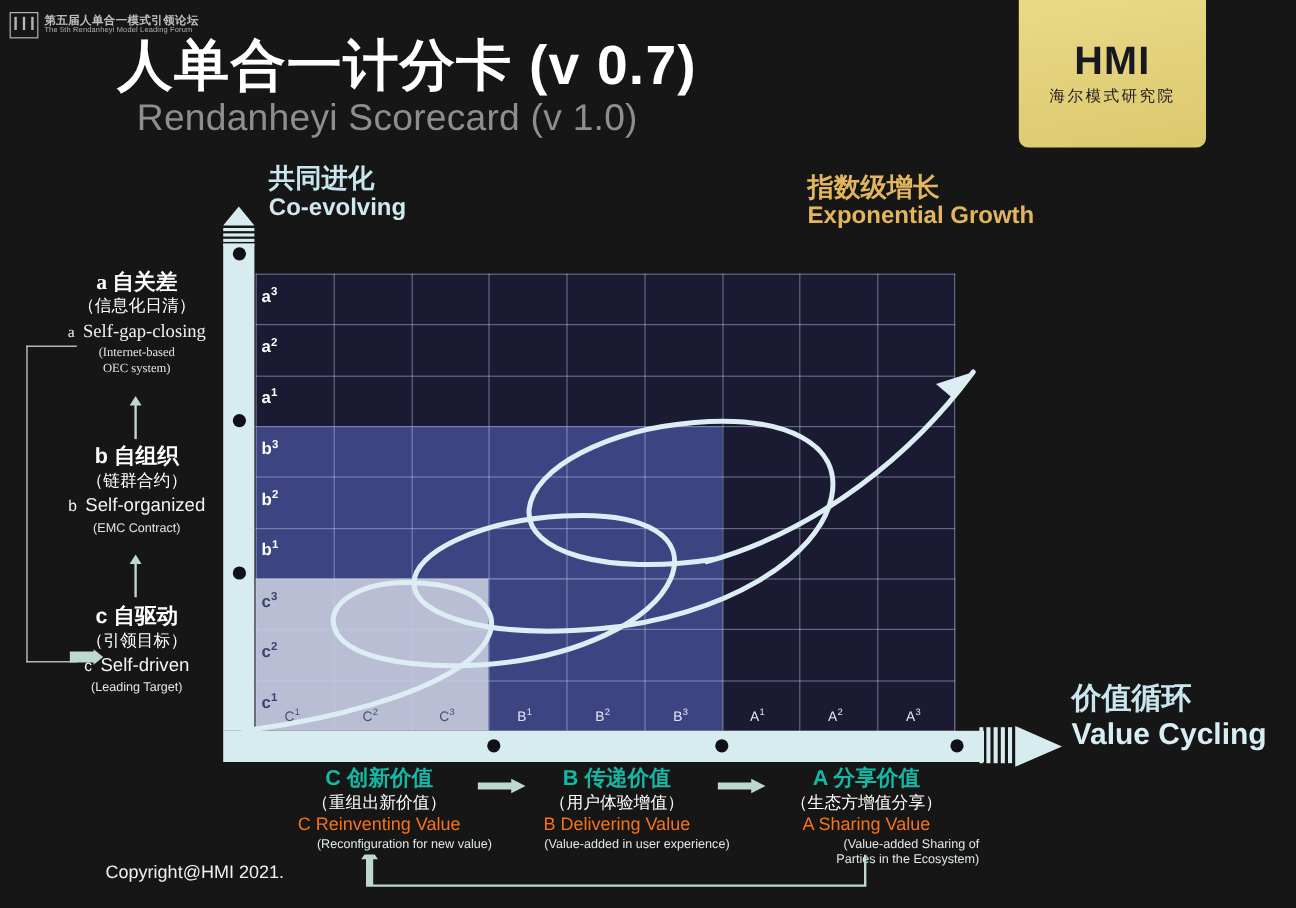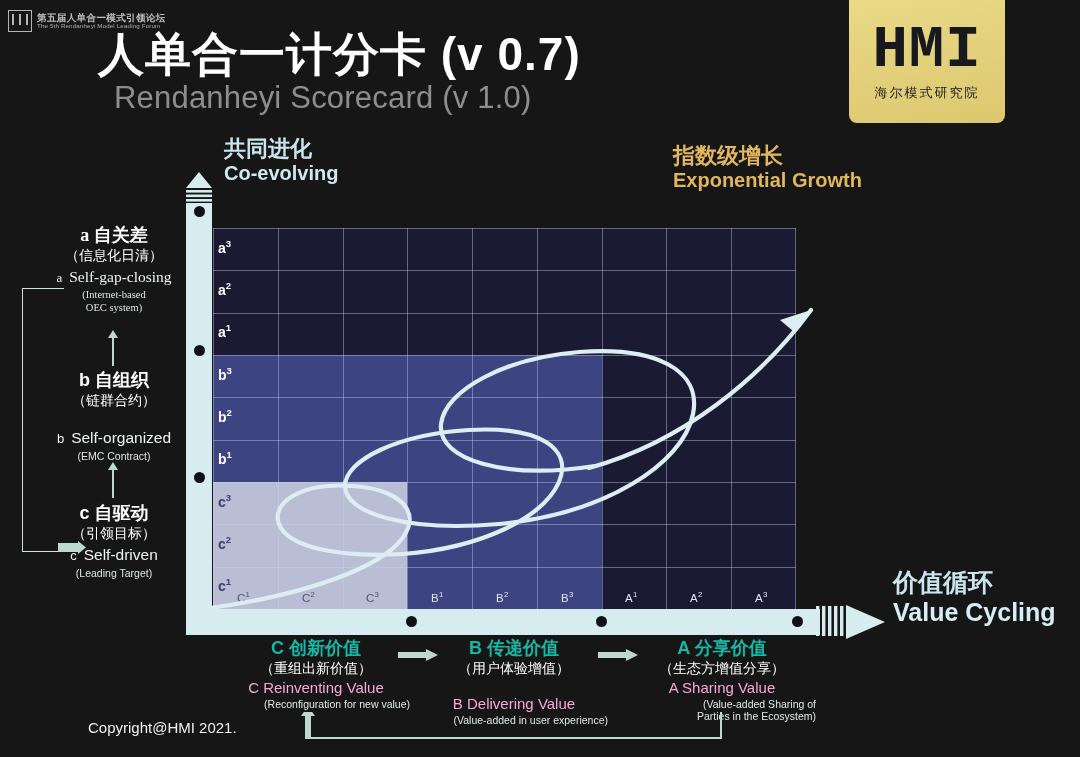--- a/index.html
+++ b/index.html
@@ -38,21 +38,21 @@
     font-size: 31px; font-weight: 400; color: #8e8e8e; letter-spacing: .2px; white-space: nowrap; margin-left: 16px;
   }
 
   
   .hmi-badge {
     position: absolute; left: 849px; top: 0px; width: 156px; height: 123px;
     background: linear-gradient(170deg,#eada86 0%, #e3d17c 45%, #dcc86e 100%);
     border-radius: 0 0 8px 8px;
     display: flex; flex-direction: column; align-items: center; justify-content: center; gap: 4px;
   }
-  .hmi-main { font-family: Liberation Mono, monospace; font-size: 59px; font-weight: 700; color: #18181f; letter-spacing: 1px; line-height: 1; }
+  .hmi-main { font-family: Liberation Sans, sans-serif; font-size: 33px; font-weight: 700; color: #18181f; letter-spacing: 1px; line-height: 1; }
   .hmi-sub { font-family: "Liberation Serif","DejaVu Serif", serif; font-size: 13px; color: #1a1a22; letter-spacing: 2px; }
 
   
   .cap { position: absolute; line-height: 1.18; white-space: nowrap; }
   .cap .cn { font-size: 22px; font-weight: 700; display: block; }
   .cap .en { font-size: 20px; font-weight: 700; display: block; }
   .cap-coev { left: 224px; top: 136px; color: #cfe9ef; }
   .cap-coev .cn { color: #c9e6ee; }
   .cap-coev .en { color: #cfe9ef; }
   .cap-exp  { left: 673px; top: 143px; }
@@ -93,21 +93,21 @@
 
   .bracket { position: absolute; left: 22px; top: 288px; width: 42px; height: 264px;
     border-left: 1.5px solid #cfe3dd; border-top: 1.5px solid #cfe3dd; border-bottom: 1.5px solid #cfe3dd; }
   .barrow { position: absolute; left: 58px; top: 541px; }
   .uparrow { position: absolute; }
 
   
   .bl { position: absolute; text-align: center; white-space: nowrap; line-height: 1.25; }
   .bl .cn-b { font-size: 18px; font-weight: 700; color: #14b8a6; }
   .bl .cn-p { font-size: 14px; color: #ffffff; }
-  .bl .en-b { font-size: 15px; color: #f9a8d4; }
+  .bl .en-b { font-size: 15px; color: #f97316; }
   .bl .en-s { font-size: 10.5px; color: #dfe8e8; line-height: 1.2; text-align: right; }
   .copyright { position: absolute; left: 88px; top: 719px; font-size: 15px; color: #f0f0f0; }
 </style>
 </head>
 <body>
 
 <div id="root">
 
   <div class="forum-logo">
     <div class="forum-mark"></div>
@@ -249,21 +249,21 @@
     <div class="en-s">OEC system)</div>
   </div>
 
   <svg class="uparrow" style="left:106px;top:330px;" width="14" height="36" viewBox="0 0 14 36">
     <polygon points="6,36 8,36 8,8 12,8 7,0 2,8 6,8" fill="#bcd8cf"></polygon>
   </svg>
 
   <div class="lv" style="left:4px;top:370px;width:220px;">
     <div class="cn-b">b 自组织</div>
     <div class="cn-p">（链群合约）</div>
-    <div class="en-b" style="margin-top:20px;">
+    <div class="en-b" style="margin-top:4px;">
       <span class="k">b</span><span>Self-organized</span>
     </div>
     <div class="en-s" style="margin-top:2px;">(EMC Contract)</div>
   </div>
 
   <svg class="uparrow" style="left:106px;top:462px;" width="14" height="36" viewBox="0 0 14 36">
     <polygon points="6,36 8,36 8,8 12,8 7,0 2,8 6,8" fill="#bcd8cf"></polygon>
   </svg>
 
   <div class="lv" style="left:4px;top:503px;width:220px;">
@@ -282,21 +282,21 @@
     <div class="en-s">(Reconfiguration for new value)</div>
   </div>
 
   <svg style="position:absolute;left:398px;top:648px;" width="40" height="14" viewBox="0 0 40 14">
     <polygon points="0,4 28,4 28,1 40,7 28,13 28,10 0,10" fill="#bcd8cf"></polygon>
   </svg>
 
   <div class="bl" style="left:420px;top:637px;width:188px;">
     <div class="cn-b">B 传递价值</div>
     <div class="cn-p">（用户体验增值）</div>
-    <div class="en-b" style="margin-top:18px;">B Delivering Value</div>
+    <div class="en-b" style="margin-top:2px;">B Delivering Value</div>
     <div class="en-s">(Value-added in user experience)</div>
   </div>
 
   <svg style="position:absolute;left:598px;top:648px;" width="40" height="14" viewBox="0 0 40 14">
     <polygon points="0,4 28,4 28,1 40,7 28,13 28,10 0,10" fill="#bcd8cf"></polygon>
   </svg>
 
   <div class="bl" style="left:628px;top:637px;width:188px;">
     <div class="cn-b">A 分享价值</div>
     <div class="cn-p">（生态方增值分享）</div>

